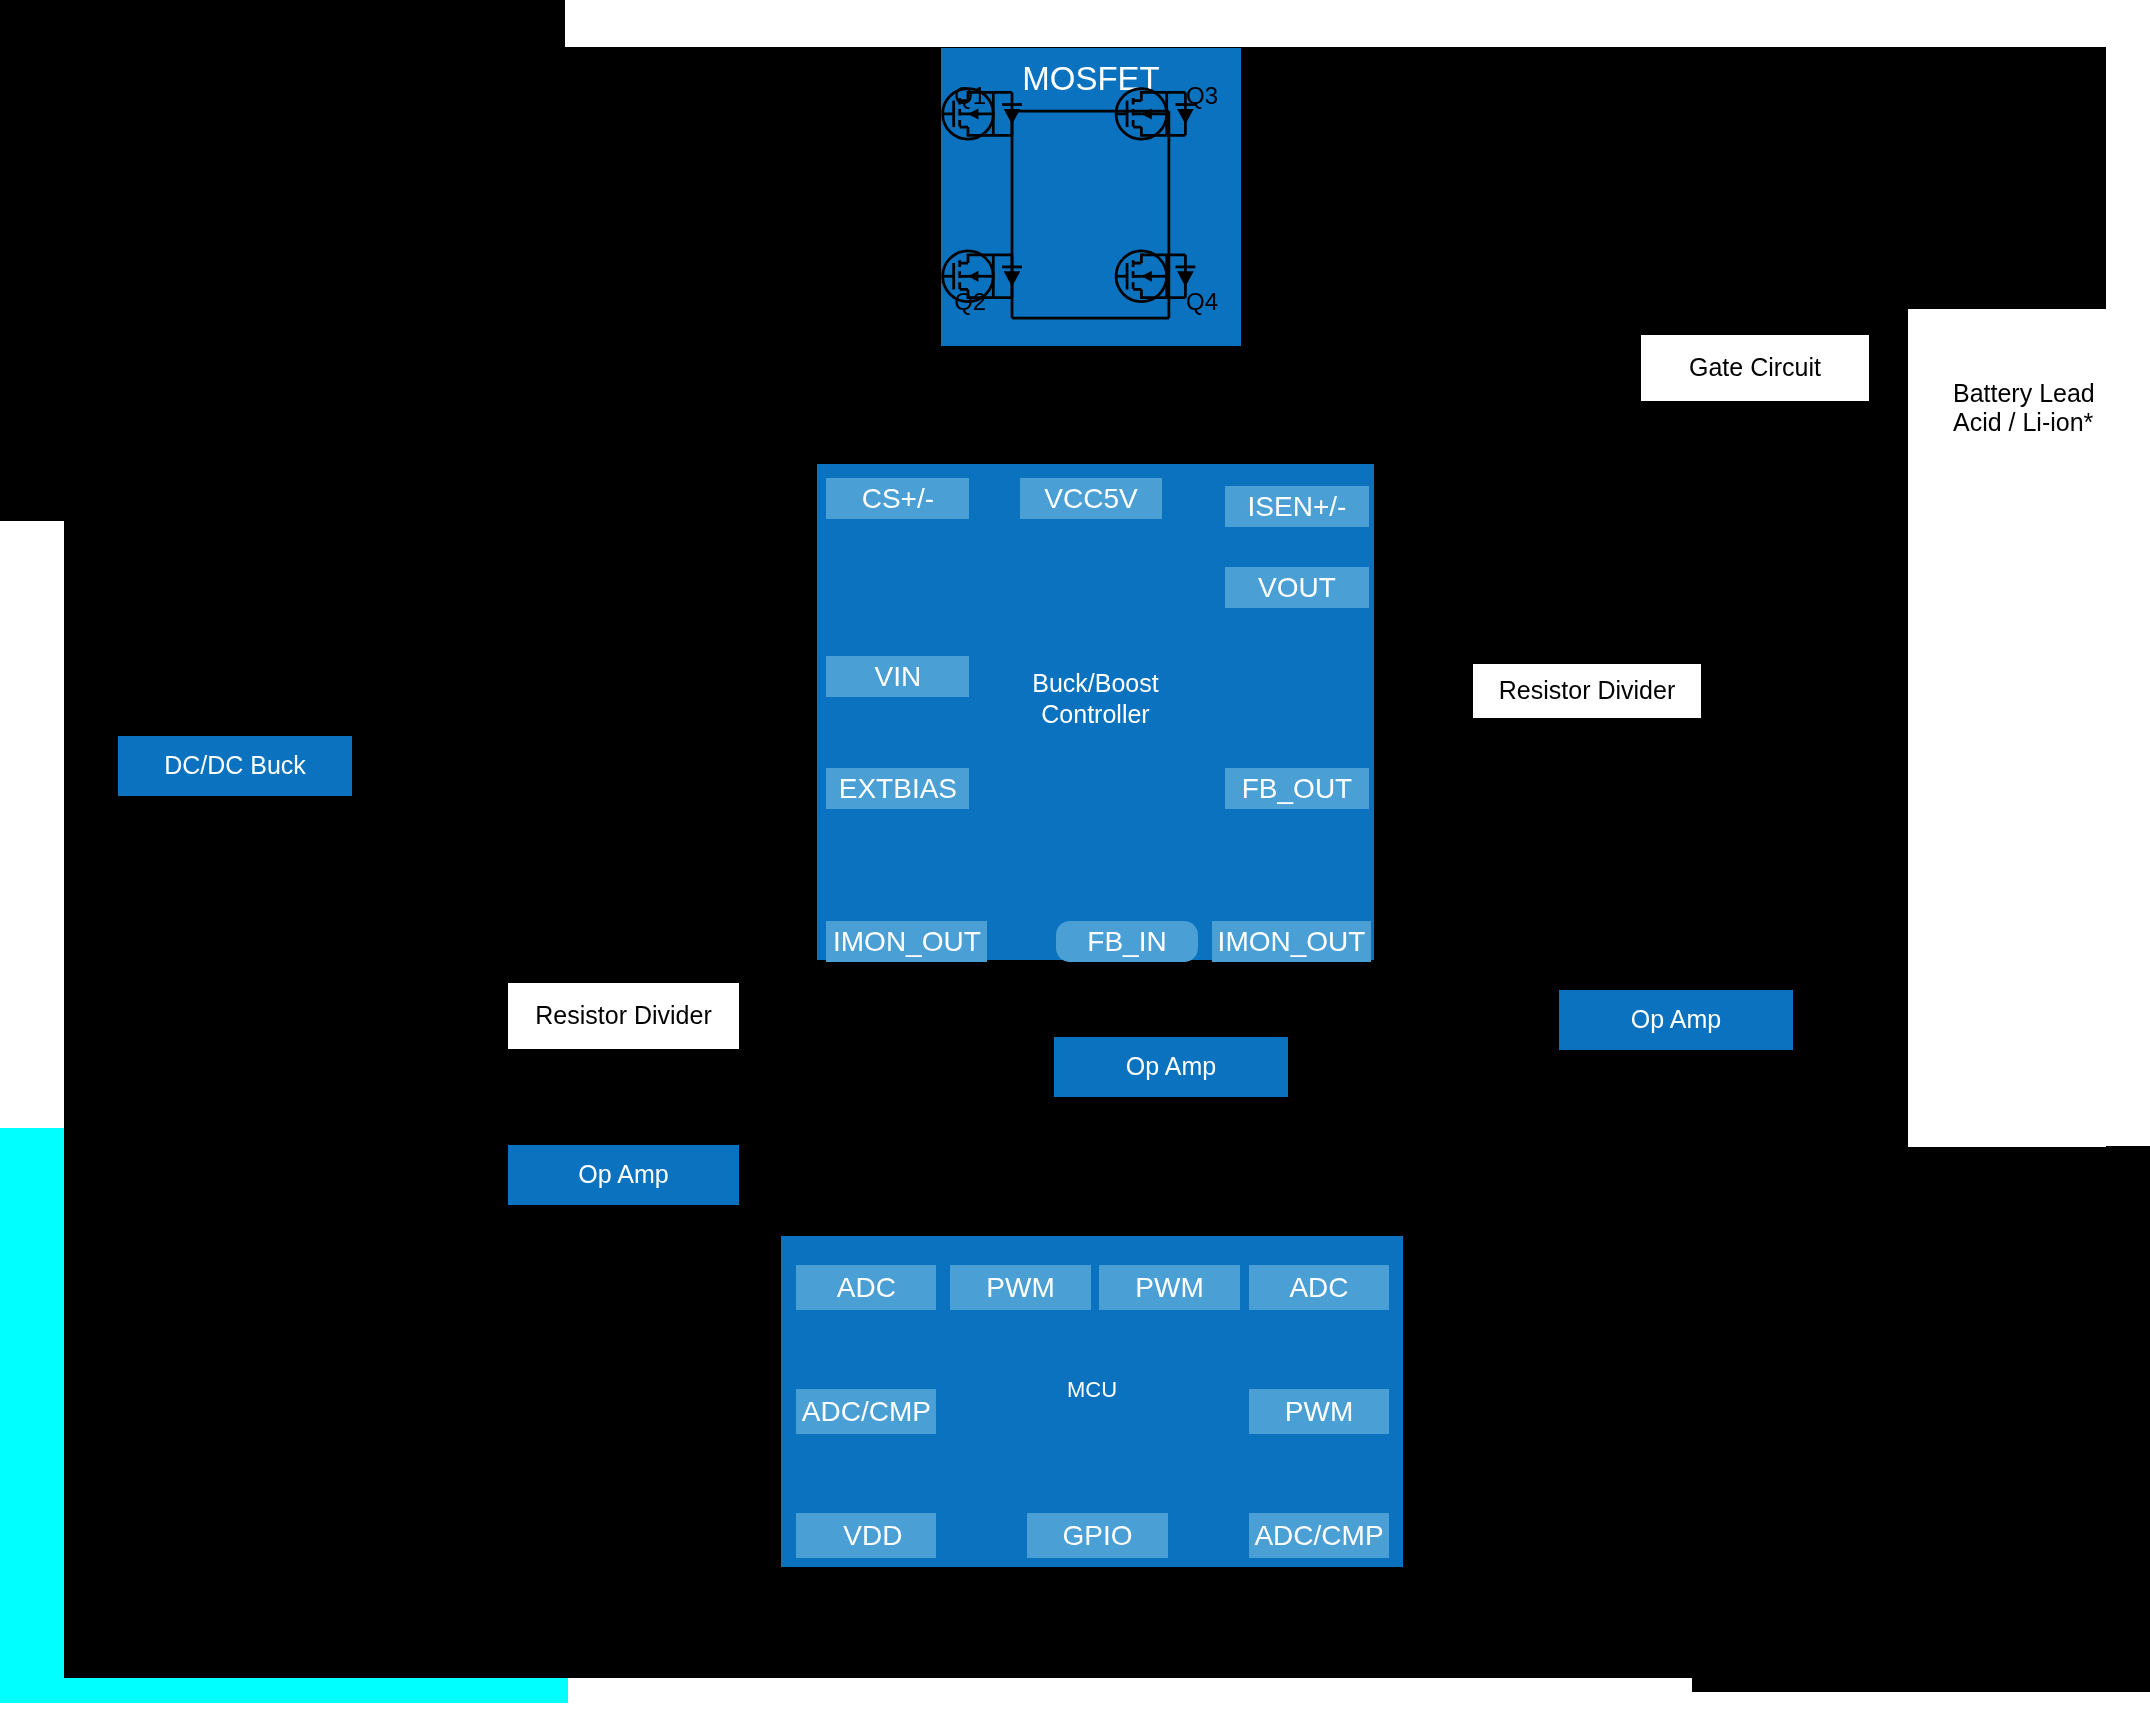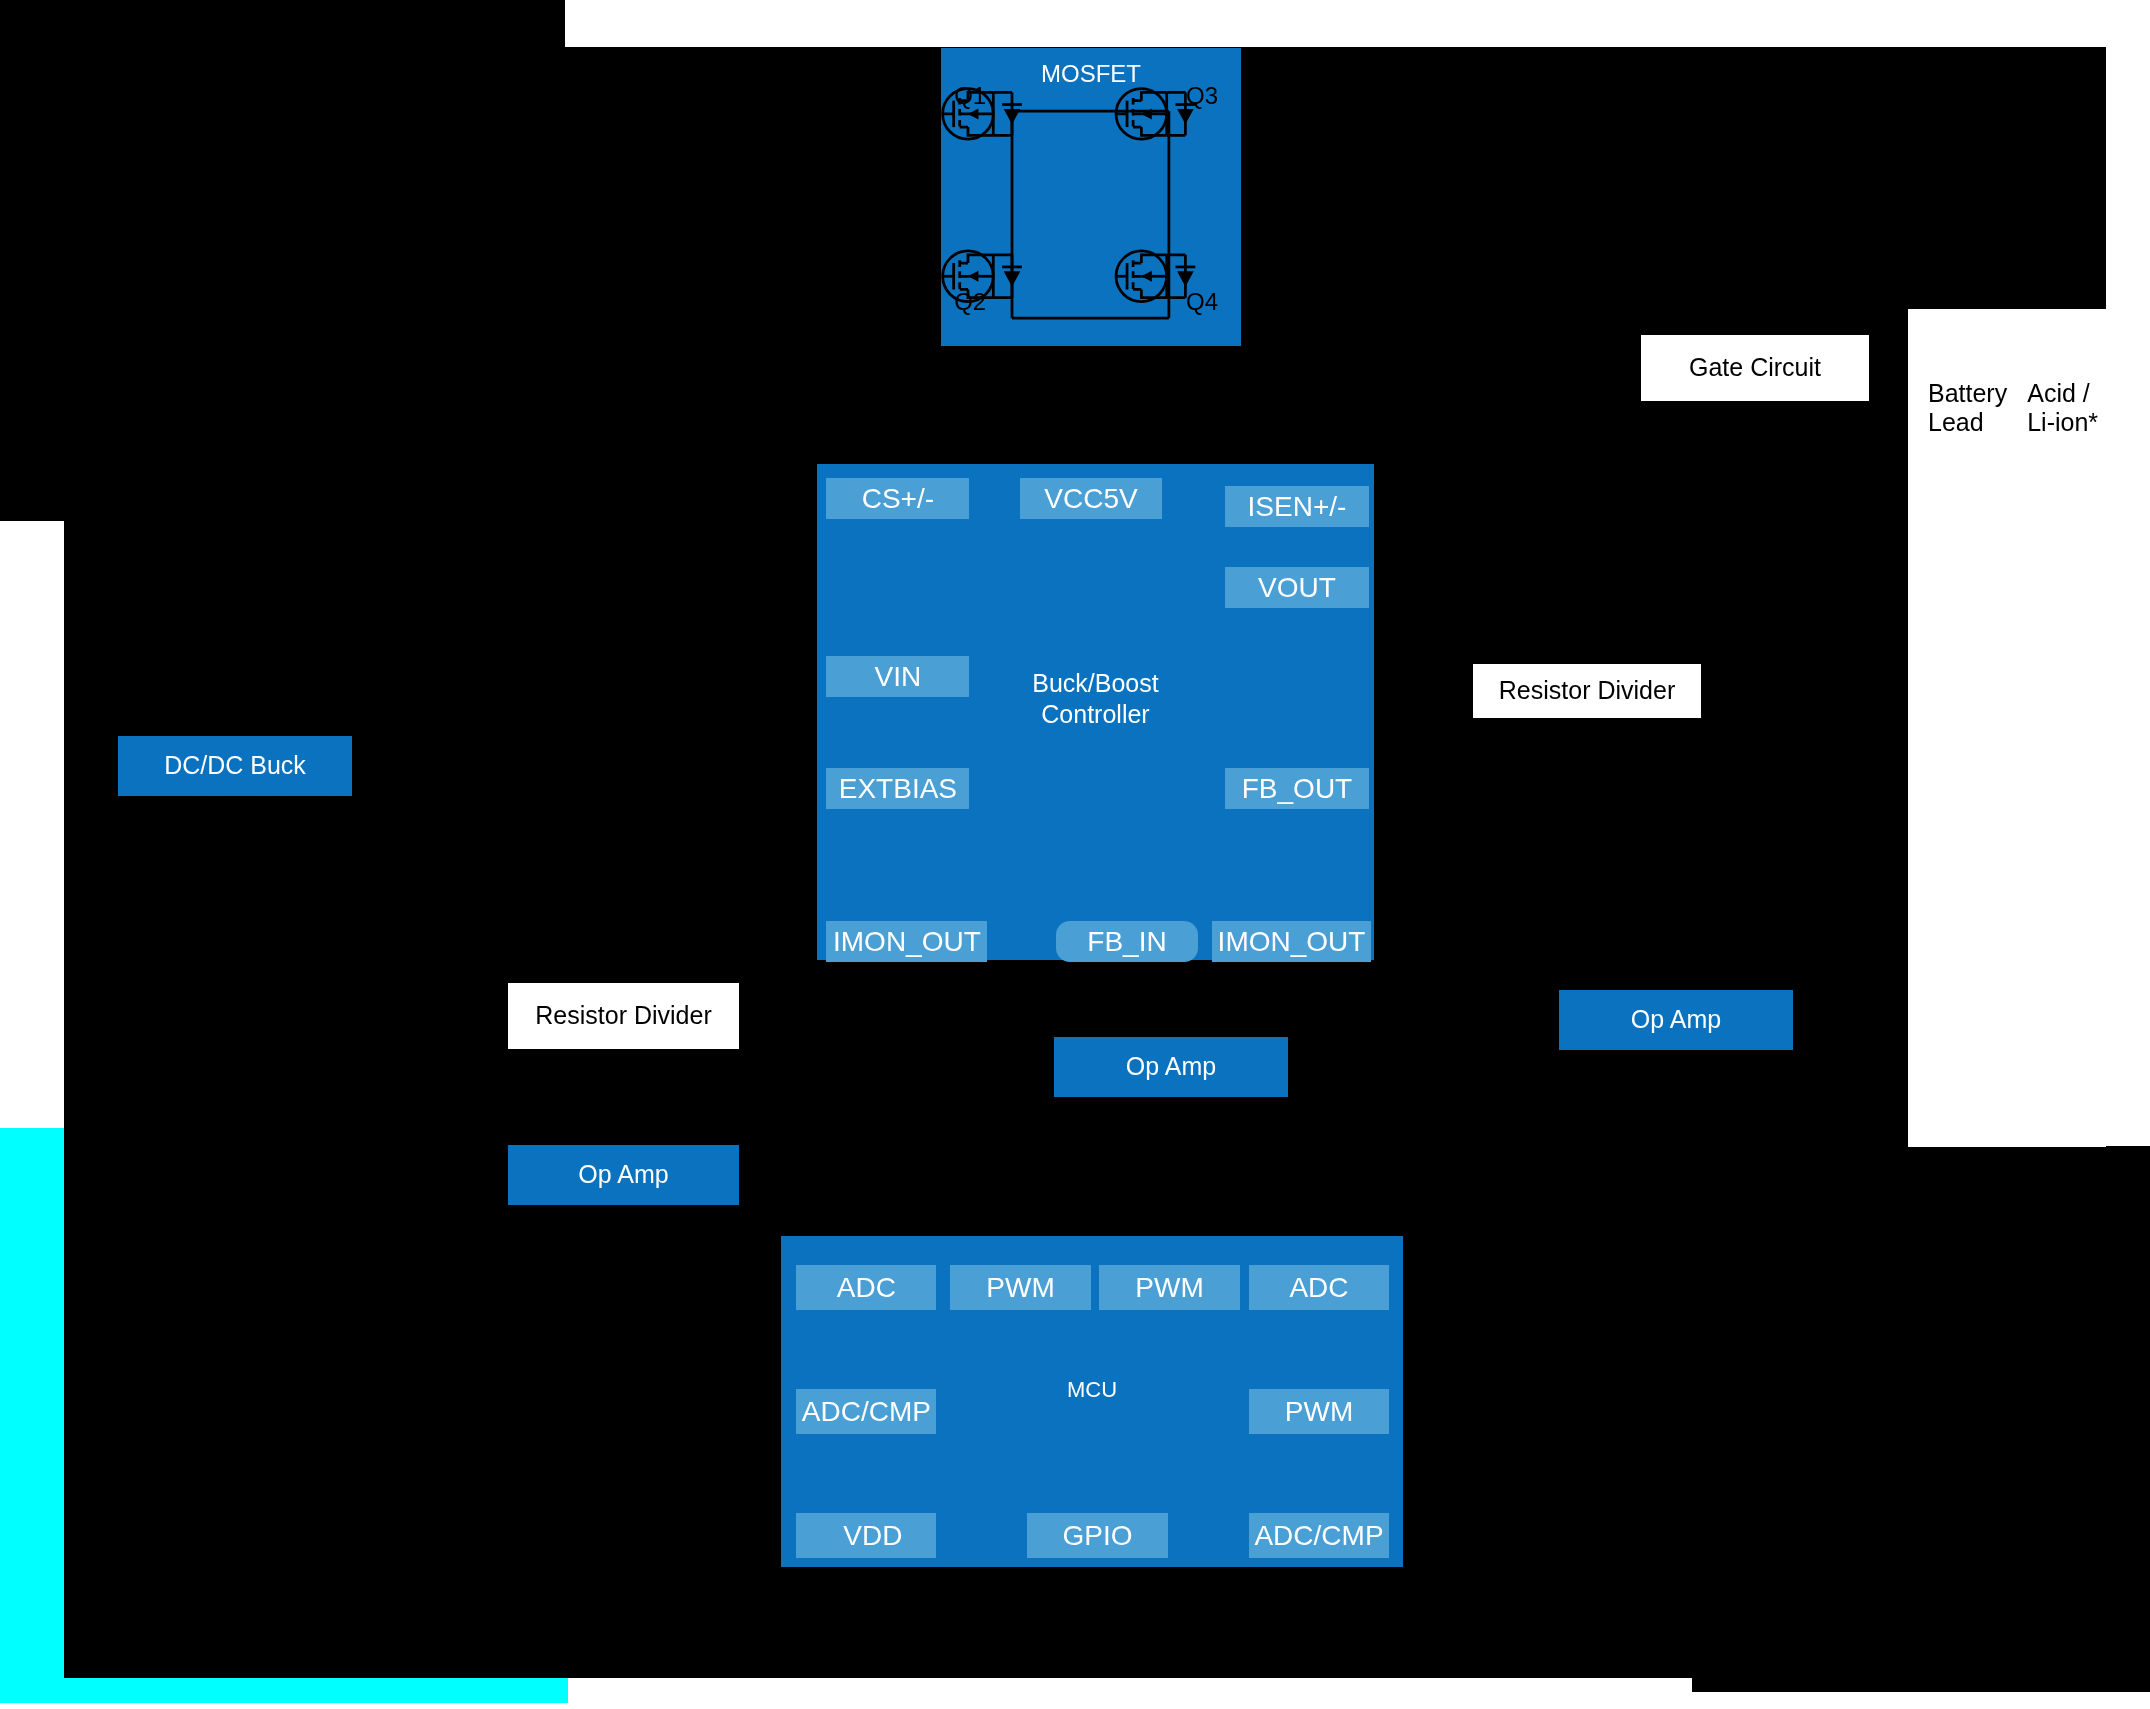--- a/index.html
+++ b/index.html
@@ -54,21 +54,21 @@
     width: 300px;
     height: 298px;
     background: #0a72be;
   }
   #mosfet-title {
     position: absolute;
     left: 0; right: 0;
     top: 12px;
     text-align: center;
     color: #ffffff;
-    font-size: 24px;
+    font-size: 33px;
   }
   .q-label {
     position: absolute;
     color: #000000;
     font-size: 24px;
   }
   #mosfet-svg { position: absolute; left: 0; top: 0; }
 
   
   #buckboost-chip {
@@ -243,21 +243,21 @@
 
     <div class="block blue-light pin" style="left:15.4px; top:277px; width:140px; height:45px;padding-left:13px;">VDD</div>
     <div class="block blue-light pin" style="left:246px; top:277px; width:141px; height:45px;">GPIO</div>
     <div class="block blue-light pin" style="left:468px; top:277px; width:140px; height:45px;">ADC/CMP</div>
   </div>
 
   <div class="block dashed label-lg" style="left:118px; top:736px; width:234px; height:60px; color:#ffffff;">DC/DC Buck</div>
 
   <div class="block white-box label-lg" style="left:1641px; top:335px; width:228px; height:66px;">Gate Circuit</div>
 
-  <div class="block white-box label-lg" style="left:1908px; top:309px; width:198px; height:198px; flex-direction:row;">
+  <div class="block white-box label-lg" style="left:1908px; top:309px; width:198px; height:198px; flex-direction:column;padding-left:25px;">
     <div style="width:100%; text-align:left; padding-left:20px; box-sizing:border-box;">Battery Lead</div>
     <div style="width:100%; text-align:left; padding-left:20px; box-sizing:border-box;">Acid / Li-ion*</div>
   </div>
 
   <div class="block white-box label-lg" style="left:1473px; top:664px; width:228px; height:54px;">Resistor Divider</div>
 
   <div class="block white-box label-lg" style="left:508px; top:983px; width:231px; height:66px;">Resistor Divider</div>
 
   <div class="block blue-dark label-lg" style="left:1559px; top:990px; width:234px; height:60px;">Op Amp</div>
 

